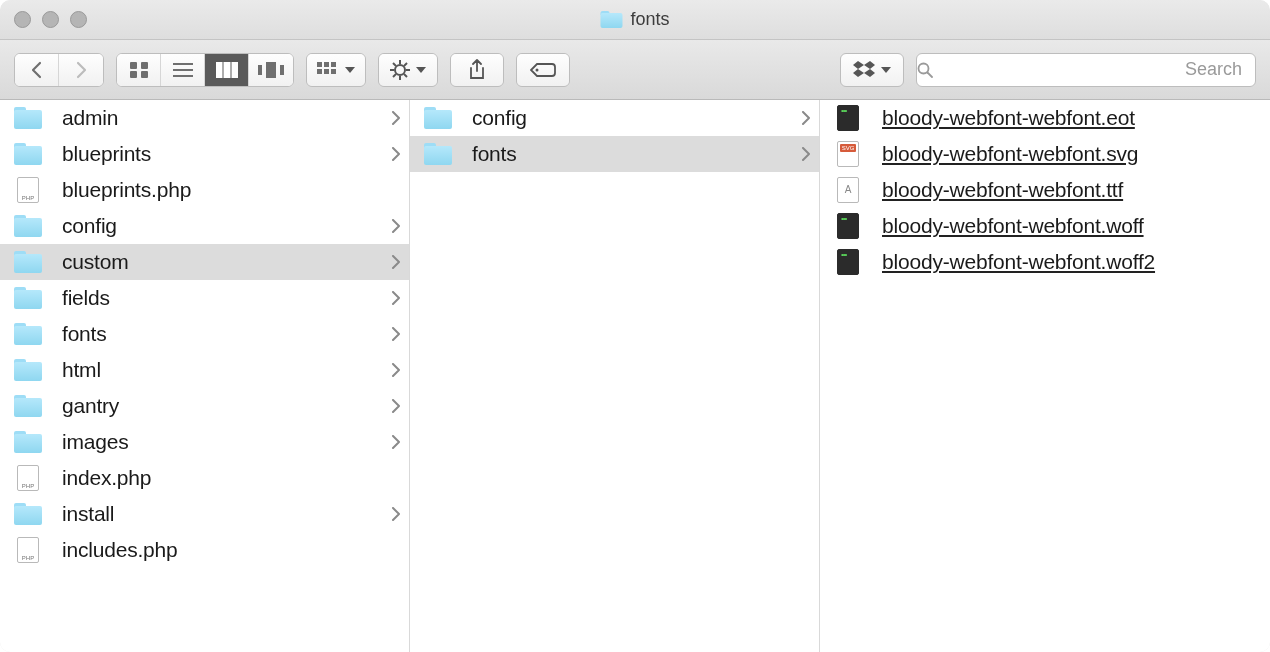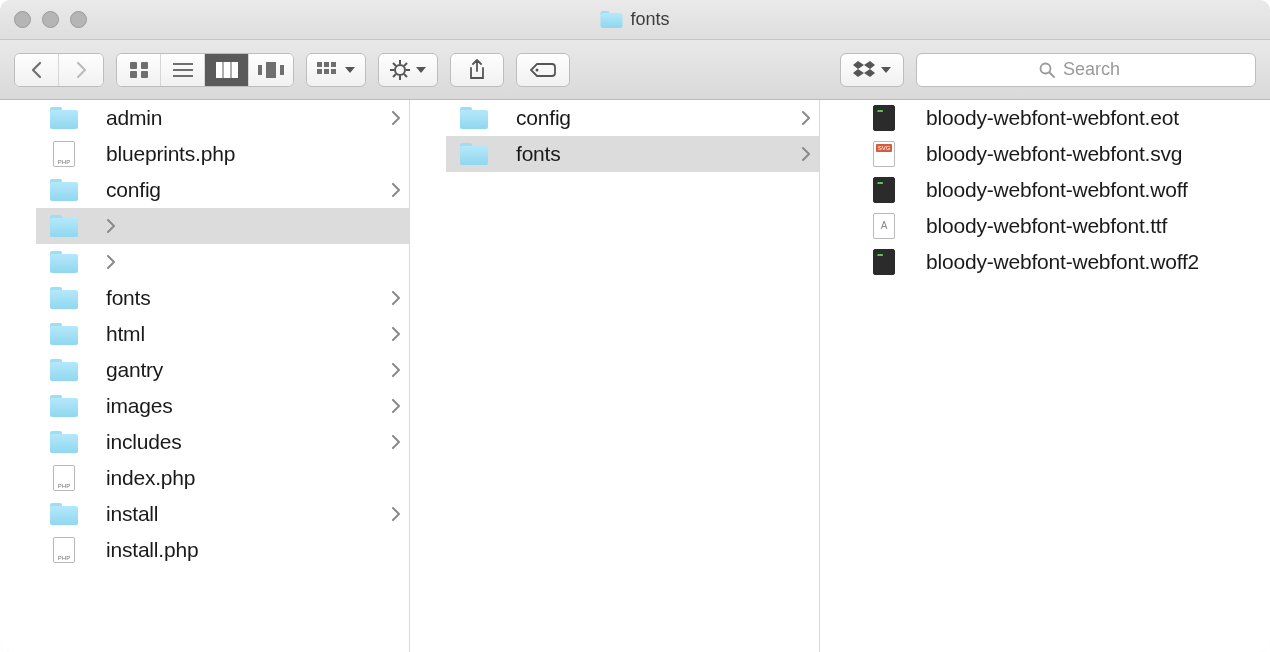--- a/index.html
+++ b/index.html
@@ -71,21 +71,21 @@
   .dropbox-btn {
     display: flex; align-items: center; justify-content: center; gap: 6px;
     border: 1px solid #bdbdbd; border-radius: 6px;
     height: 34px; padding: 0 12px;
     background: linear-gradient(#fefefe, #f1f1f1);
   }
   .search-wrap {
     border: 1px solid #bdbdbd; border-radius: 6px;
     height: 34px; width: 340px;
     background: #fff;
-    display: flex; align-items: center; justify-content: center;
+    display: flex; align-items: center; justify-content: space-between;
     gap: 8px; color: #999;
     font-size: 18px;
   }
   .search-wrap input {
     border: none; outline: none; font-size: 18px; width: 70px;
     background: transparent; color: #222;
   }
   .search-wrap input::placeholder { color: #9a9a9a; }
 
   
@@ -93,28 +93,27 @@
     display: flex;
     height: calc(100% - 100px);
     background: #fff;
   }
   .col {
     border-right: 1px solid #d9d9d9;
     overflow-y: auto;
   }
   .col:nth-child(1) { width: 410px; }
   .col:nth-child(2) { width: 410px; }
-  .col:nth-child(3) { flex: 1; border-right: none; }
+  .col:nth-child(3) { flex: 1; border-right: none; text-decoration: underline; }
 
   .row {
     display: flex; align-items: center;
     height: 36px; padding: 0 8px 0 14px;
-    gap: 28px;
+    gap: 20px;
     white-space: nowrap;
-    margin-left: 36px;
   }
   .row.selected { background: #dcdcdc; }
   .row .ico { width: 28px; height: 24px; flex: none; display:flex; align-items:center; justify-content:center; }
   .row .label { flex: 1; font-size: 21px; color: #1a1a1a; letter-spacing: -0.2px; }
   .row .arrow { flex: none; color: #9a9a9a; }
 
   
   .folder {
     width: 28px; height: 22px; position: relative;
   }
@@ -311,45 +310,56 @@
         <span class="ico">
           <span class="folder"></span>
         </span>
         <span class="label">admin</span>
         <span class="arrow"><svg width="10" height="14">
             <path d="M2 1 L8 7 L2 13" stroke="#8a8a8a" stroke-width="2" fill="none" stroke-linecap="round" stroke-linejoin="round"></path>
           </svg></span>
       </div>
       <div class="row">
         <span class="ico">
+          <span class="folder"></span>
+        </span>
+        <span class="label">blueprints</span>
+        <span class="arrow"><svg width="10" height="14">
+            <path d="M2 1 L8 7 L2 13" stroke="#8a8a8a" stroke-width="2" fill="none" stroke-linecap="round" stroke-linejoin="round"></path>
+          </svg></span>
+      </div>
+      <div class="row">
+        <span class="ico">
           <span class="file-php"></span>
         </span>
         <span class="label">blueprints.php</span>
       </div>
       <div class="row">
         <span class="ico">
           <span class="folder"></span>
         </span>
         <span class="label">config</span>
         <span class="arrow"><svg width="10" height="14">
             <path d="M2 1 L8 7 L2 13" stroke="#8a8a8a" stroke-width="2" fill="none" stroke-linecap="round" stroke-linejoin="round"></path>
           </svg></span>
       </div>
       <div class="row selected">
         <span class="ico">
           <span class="folder"></span>
         </span>
-        <span class="arrow"><svg width="10" height="14">
-            <path d="M2 1 L8 7 L2 13" stroke="#8a8a8a" stroke-width="2" fill="none" stroke-linecap="round" stroke-linejoin="round"></path>
-          </svg></span>
-      </div>
-      <div class="row">
-        <span class="ico">
-          <span class="folder"></span>
-        </span>
+        <span class="label">custom</span>
+        <span class="arrow"><svg width="10" height="14">
+            <path d="M2 1 L8 7 L2 13" stroke="#8a8a8a" stroke-width="2" fill="none" stroke-linecap="round" stroke-linejoin="round"></path>
+          </svg></span>
+      </div>
+      <div class="row">
+        <span class="ico">
+          <span class="folder"></span>
+        </span>
+        <span class="label">fields</span>
         <span class="arrow"><svg width="10" height="14">
             <path d="M2 1 L8 7 L2 13" stroke="#8a8a8a" stroke-width="2" fill="none" stroke-linecap="round" stroke-linejoin="round"></path>
           </svg></span>
       </div>
       <div class="row">
         <span class="ico">
           <span class="folder"></span>
         </span>
         <span class="label">fonts</span>
         <span class="arrow"><svg width="10" height="14">
@@ -378,47 +388,38 @@
         <span class="ico">
           <span class="folder"></span>
         </span>
         <span class="label">images</span>
         <span class="arrow"><svg width="10" height="14">
             <path d="M2 1 L8 7 L2 13" stroke="#8a8a8a" stroke-width="2" fill="none" stroke-linecap="round" stroke-linejoin="round"></path>
           </svg></span>
       </div>
       <div class="row">
         <span class="ico">
-          <span class="folder"></span>
-        </span>
-        <span class="label">includes</span>
-        <span class="arrow"><svg width="10" height="14">
-            <path d="M2 1 L8 7 L2 13" stroke="#8a8a8a" stroke-width="2" fill="none" stroke-linecap="round" stroke-linejoin="round"></path>
-          </svg></span>
-      </div>
-      <div class="row">
-        <span class="ico">
           <span class="file-php"></span>
         </span>
         <span class="label">index.php</span>
       </div>
       <div class="row">
         <span class="ico">
           <span class="folder"></span>
         </span>
         <span class="label">install</span>
         <span class="arrow"><svg width="10" height="14">
             <path d="M2 1 L8 7 L2 13" stroke="#8a8a8a" stroke-width="2" fill="none" stroke-linecap="round" stroke-linejoin="round"></path>
           </svg></span>
       </div>
       <div class="row">
         <span class="ico">
           <span class="file-php"></span>
         </span>
-        <span class="label">install.php</span>
+        <span class="label">includes.php</span>
       </div>
     </div>
   <div class="col">
       <div class="row">
         <span class="ico">
           <span class="folder"></span>
         </span>
         <span class="label">config</span>
         <span class="arrow"><svg width="10" height="14">
             <path d="M2 1 L8 7 L2 13" stroke="#8a8a8a" stroke-width="2" fill="none" stroke-linecap="round" stroke-linejoin="round"></path>
@@ -442,30 +443,30 @@
         <span class="label">bloody-webfont-webfont.eot</span>
       </div>
       <div class="row">
         <span class="ico">
           <span class="file-svg"></span>
         </span>
         <span class="label">bloody-webfont-webfont.svg</span>
       </div>
       <div class="row">
         <span class="ico">
+          <span class="file-generic"></span>
+        </span>
+        <span class="label">bloody-webfont-webfont.ttf</span>
+      </div>
+      <div class="row">
+        <span class="ico">
           <span class="file-term"></span>
         </span>
         <span class="label">bloody-webfont-webfont.woff</span>
       </div>
       <div class="row">
         <span class="ico">
-          <span class="file-generic"></span>
-        </span>
-        <span class="label">bloody-webfont-webfont.ttf</span>
-      </div>
-      <div class="row">
-        <span class="ico">
           <span class="file-term"></span>
         </span>
         <span class="label">bloody-webfont-webfont.woff2</span>
       </div>
     </div>
 </div>
 
 </body></html>

